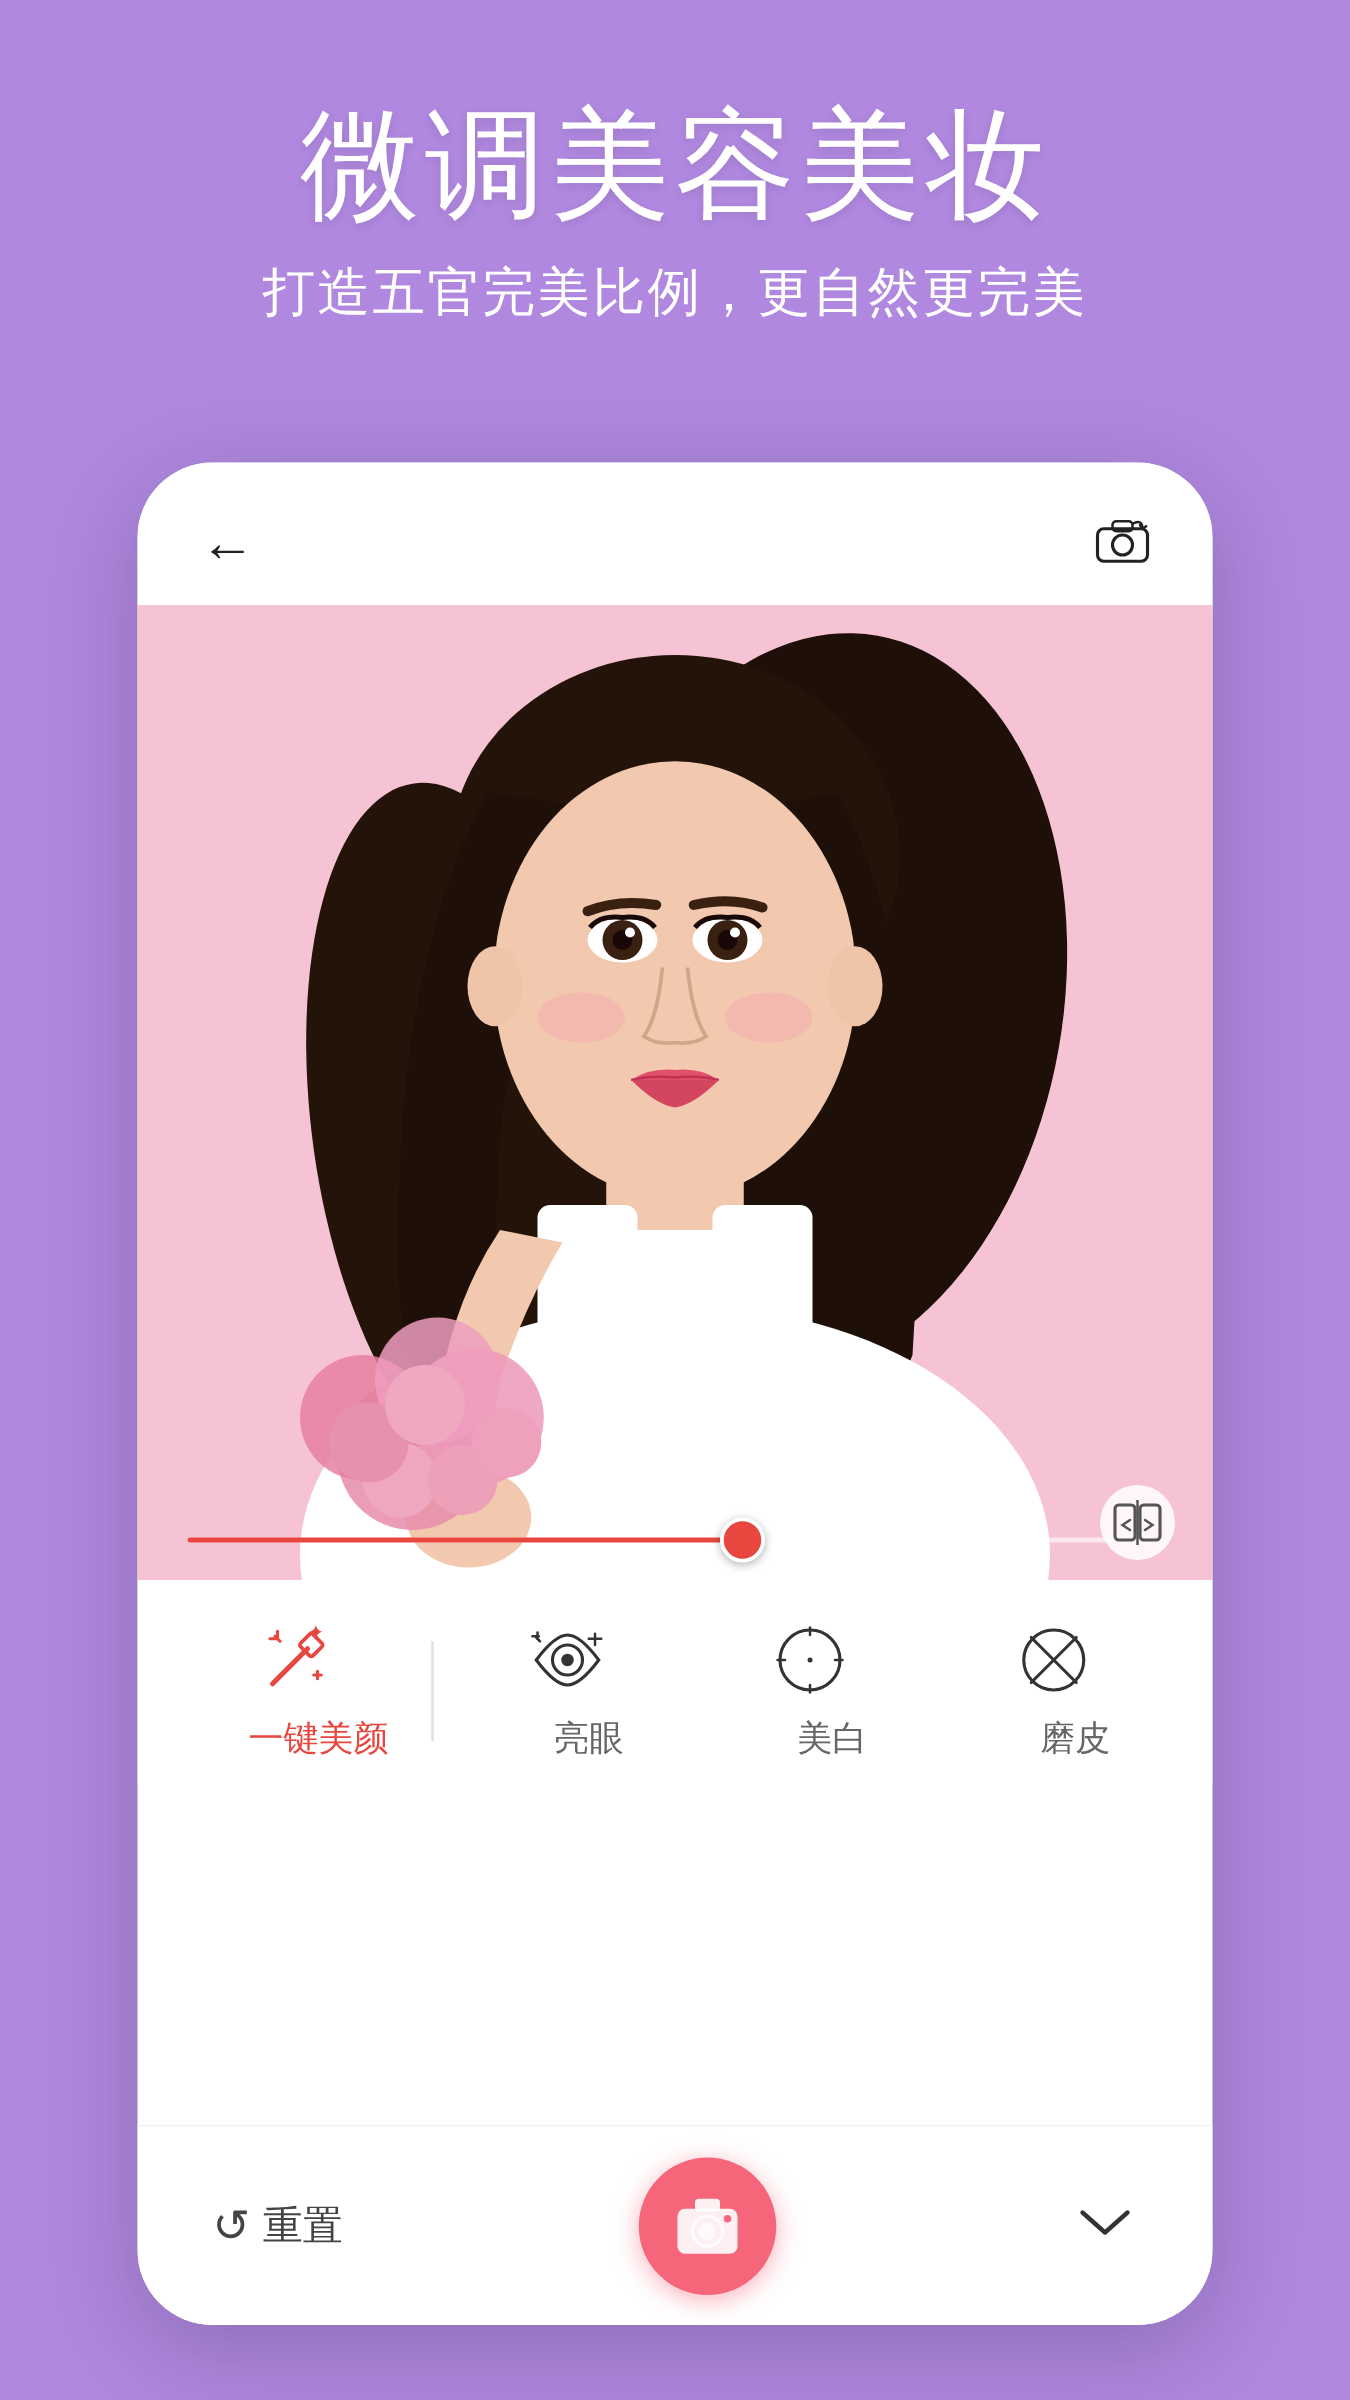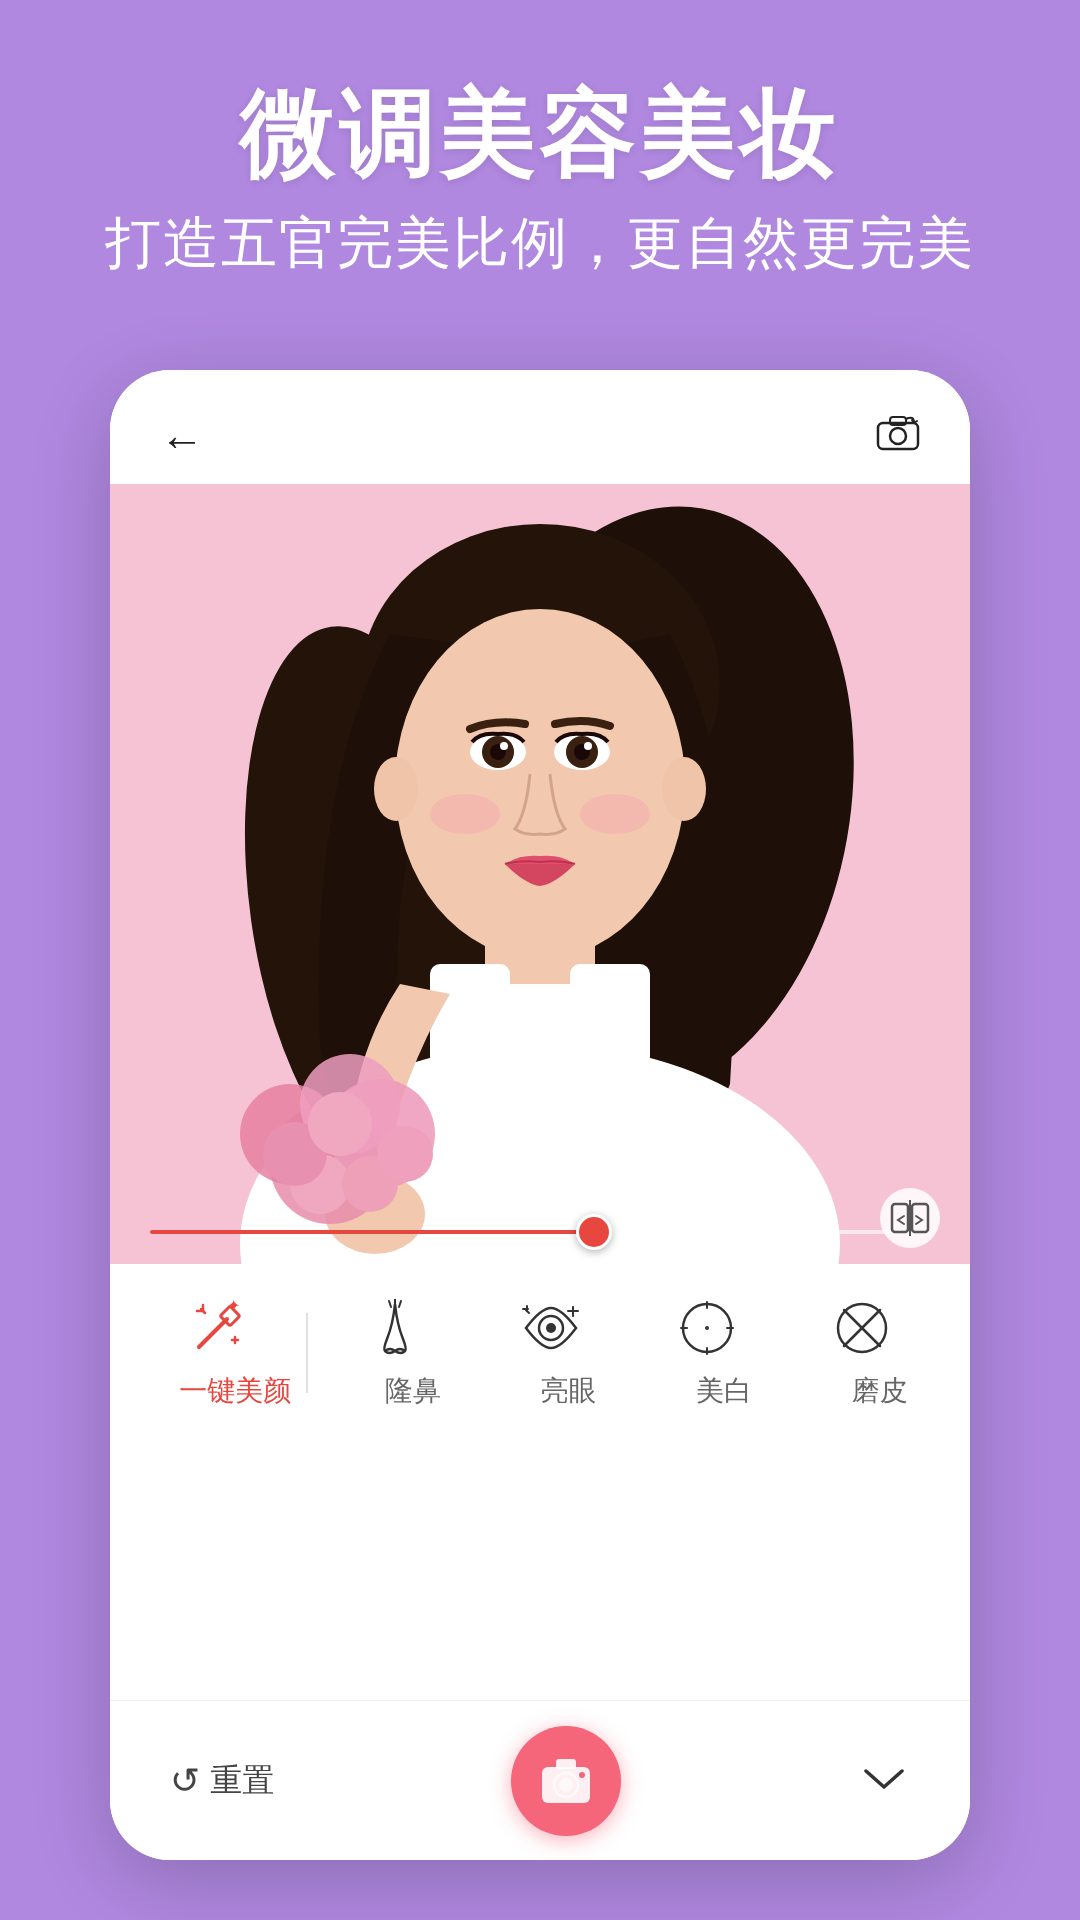--- a/index.html
+++ b/index.html
@@ -21,29 +21,29 @@
 
     .header-text {
       position: absolute;
       top: 80px;
       width: 100%;
       text-align: center;
     }
 
     .title-main {
       font-size: 96px;
-      font-weight: 700;
+      font-weight: 400;
       color: white;
       letter-spacing: 4px;
       line-height: 1.1;
       text-shadow: 0 2px 8px rgba(0,0,0,0.1);
     }
 
     .title-sub {
-      font-size: 56px;
+      font-size: 42px;
       color: white;
       margin-top: 20px;
       font-weight: 400;
       letter-spacing: 2px;
     }
 
     
     .phone-mockup {
       position: absolute;
       top: 370px;
@@ -353,32 +353,20 @@
 
           <text x="38" y="12" font-size="16" fill="#e8473f">✦</text>
         </svg>
       </div>
       <div class="tool-label active">一键美颜</div>
     </div>
 
     <div class="tool-divider"></div>
 
 
-    <div class="tool-item">
-      <div class="tool-icon">
-        <svg width="60" height="58" viewBox="0 0 60 58" fill="none" xmlns="http://www.w3.org/2000/svg">
-          <path d="M30 5 Q28 25 22 40 Q18 50 20 52 Q24 56 30 52 Q36 56 40 52 Q42 50 38 40 Q32 25 30 5Z" stroke="#333" stroke-width="2.5" fill="none"></path>
-          <path d="M20 52 Q25 48 30 52 Q35 48 40 52" stroke="#333" stroke-width="2.5" fill="none"></path>
-          <path d="M26 8 L24 2" stroke="#333" stroke-width="2" stroke-linecap="round"></path>
-          <path d="M30 6 L30 0" stroke="#333" stroke-width="2" stroke-linecap="round"></path>
-          <path d="M34 8 L36 2" stroke="#333" stroke-width="2" stroke-linecap="round"></path>
-        </svg>
-      </div>
-      <div class="tool-label">隆鼻</div>
-    </div>
 
     <div class="tool-item">
       <div class="tool-icon">
         <svg width="60" height="52" viewBox="0 0 60 52" fill="none" xmlns="http://www.w3.org/2000/svg">
           <path d="M5 26 Q20 6 30 6 Q40 6 55 26 Q40 46 30 46 Q20 46 5 26Z" stroke="#333" stroke-width="2.5" fill="none"></path>
           <circle cx="30" cy="26" r="12" stroke="#333" stroke-width="2.5" fill="none"></circle>
           <circle cx="30" cy="26" r="5" fill="#333"></circle>
 
           <line x1="5" y1="8" x2="8" y2="11" stroke="#333" stroke-width="2" stroke-linecap="round"></line>
           <line x1="6" y1="4" x2="6" y2="9" stroke="#333" stroke-width="2" stroke-linecap="round"></line>

